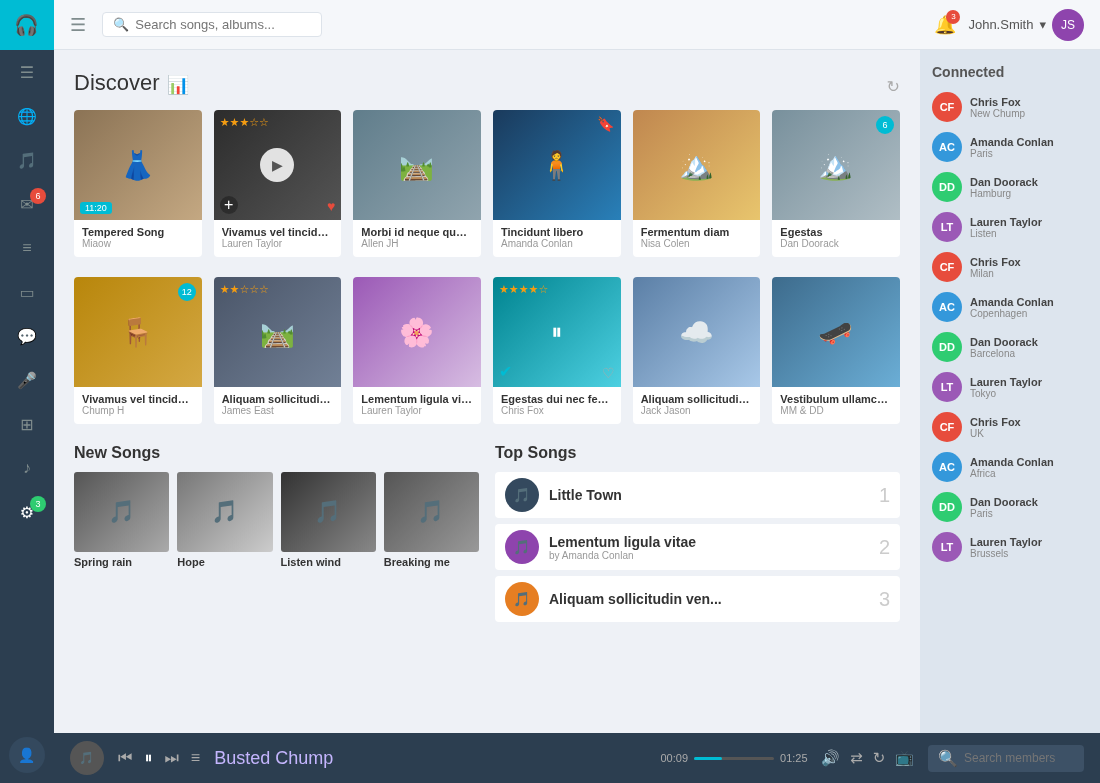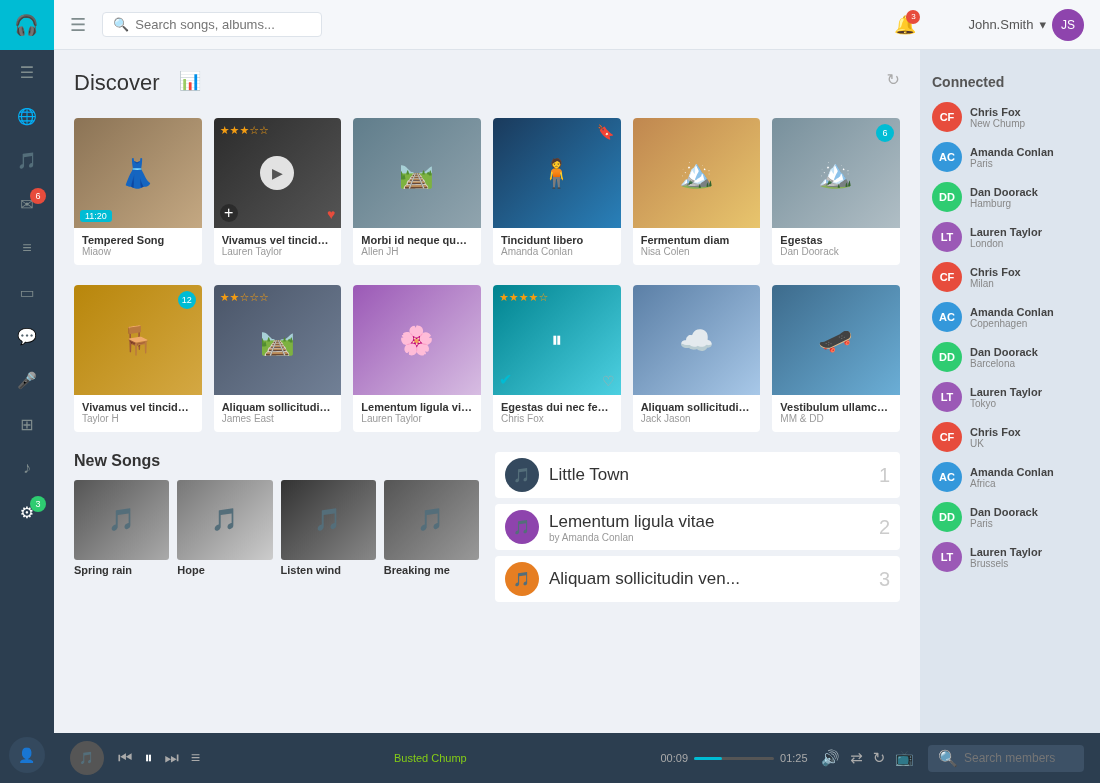--- a/index.html
+++ b/index.html
@@ -139,21 +139,20 @@
       align-items: center;
       justify-content: center;
     }
     .user-info {
       display: flex;
       align-items: center;
       gap: 6px;
       cursor: pointer;
       color: #555;
       font-size: 13px;
-      margin-left: 40px;
     }
     .user-avatar {
       width: 32px;
       height: 32px;
       border-radius: 50%;
       background: #8e44ad;
       display: flex;
       align-items: center;
       justify-content: center;
       color: white;
@@ -172,23 +171,22 @@
     .content-area {
       flex: 1;
       overflow-y: auto;
       padding: 20px 20px 10px 20px;
       background: #eef1f6;
     }
 
     
     .section-header {
       display: flex;
-      align-items: flex-start;
-      margin-bottom: 22px;
-      gap: 12px;
+      align-items: flex-end;
+      margin-bottom: 14px;
     }
     .section-title {
       font-size: 22px;
       font-weight: 300;
       color: #333;
       margin-right: 8px;
     }
     .chart-icon { font-size: 18px; }
     .refresh-icon {
       margin-left: auto;
@@ -387,30 +385,30 @@
       width: 34px;
       height: 34px;
       border-radius: 50%;
       display: flex;
       align-items: center;
       justify-content: center;
       font-size: 14px;
       flex-shrink: 0;
     }
     .top-song-info { flex: 1; }
-    .top-song-title { font-size: 17px; font-weight: 400; color: #333; }
+    .top-song-title { font-size: 14px; font-weight: 700; color: #333; }
     .top-song-artist { font-size: 10px; color: #999; }
     .top-song-rank { font-size: 20px; font-weight: 300; color: #ccc; margin-left: auto; }
 
     
     .right-panel {
       width: 180px;
       background: #dde5ee;
       flex-shrink: 0;
-      padding: 24px 12px;
+      padding: 14px 12px;
       overflow-y: auto;
       height: 100%;
     }
     .connected-title {
       font-size: 14px;
       font-weight: 600;
       color: #555;
       margin-bottom: 12px;
     }
     .contact-item {
@@ -469,24 +467,23 @@
       align-items: center;
       gap: 12px;
     }
     .player-btn {
       color: #aaa;
       font-size: 16px;
       cursor: pointer;
     }
     .player-btn.active { color: white; }
     .player-track-name {
-      color: #84cc16;
-      font-size: 11px;
+      color: #c4b5fd;
+      font-size: 18px;
       font-weight: 500;
-      text-align: center;
       flex: 1;
     }
     .player-time {
       color: #aaa;
       font-size: 11px;
       display: flex;
       align-items: center;
       gap: 6px;
     }
     .player-progress {
@@ -700,21 +697,21 @@
 
       <div class="album-grid">
 
         <div class="album-card">
           <div class="album-thumb">
             <div class="album-thumb-bg bg-golden">🪑</div>
             <span class="album-badge">12</span>
           </div>
           <div class="album-info">
             <div class="album-name">Vivamus vel tincidunt li...</div>
-            <div class="album-artist">Taylor H</div>
+            <div class="album-artist">Chump H</div>
           </div>
         </div>
 
         <div class="album-card">
           <div class="album-thumb">
             <div class="album-thumb-bg bg-rail">🛤️</div>
             <span style="position:absolute;top:6px;left:6px;color:#f39c12;font-size:11px;">★★☆☆☆</span>
           </div>
           <div class="album-info">
             <div class="album-name">Aliquam sollicitudin ven...</div>
@@ -786,20 +783,21 @@
               <div class="new-song-name">Listen wind</div>
             </div>
             <div class="new-song-card">
               <div class="new-song-thumb bg-bw4">🎵</div>
               <div class="new-song-name">Breaking me</div>
             </div>
           </div>
         </div>
 
         <div>
+          <div class="subsection-title">Top Songs</div>
           <div class="top-songs-list">
             <div class="top-song-item">
               <div class="top-song-avatar" style="background:#34495e;">🎵</div>
               <div class="top-song-info">
                 <div class="top-song-title">Little Town</div>
               </div>
               <div class="top-song-rank">1</div>
             </div>
             <div class="top-song-item">
               <div class="top-song-avatar" style="background:#8e44ad;">🎵</div>
@@ -843,21 +841,21 @@
     <div class="contact-avatar" style="background:#2ecc71;">DD</div>
     <div class="contact-info">
       <div class="contact-name">Dan Doorack</div>
       <div class="contact-location">Hamburg</div>
     </div>
   </div>
           <div class="contact-item">
     <div class="contact-avatar" style="background:#9b59b6;">LT</div>
     <div class="contact-info">
       <div class="contact-name">Lauren Taylor</div>
-      <div class="contact-location">London</div>
+      <div class="contact-location">Listen</div>
     </div>
   </div>
           <div class="contact-item">
     <div class="contact-avatar" style="background:#e74c3c;">CF</div>
     <div class="contact-info">
       <div class="contact-name">Chris Fox</div>
       <div class="contact-location">Milan</div>
     </div>
   </div>
           <div class="contact-item">

